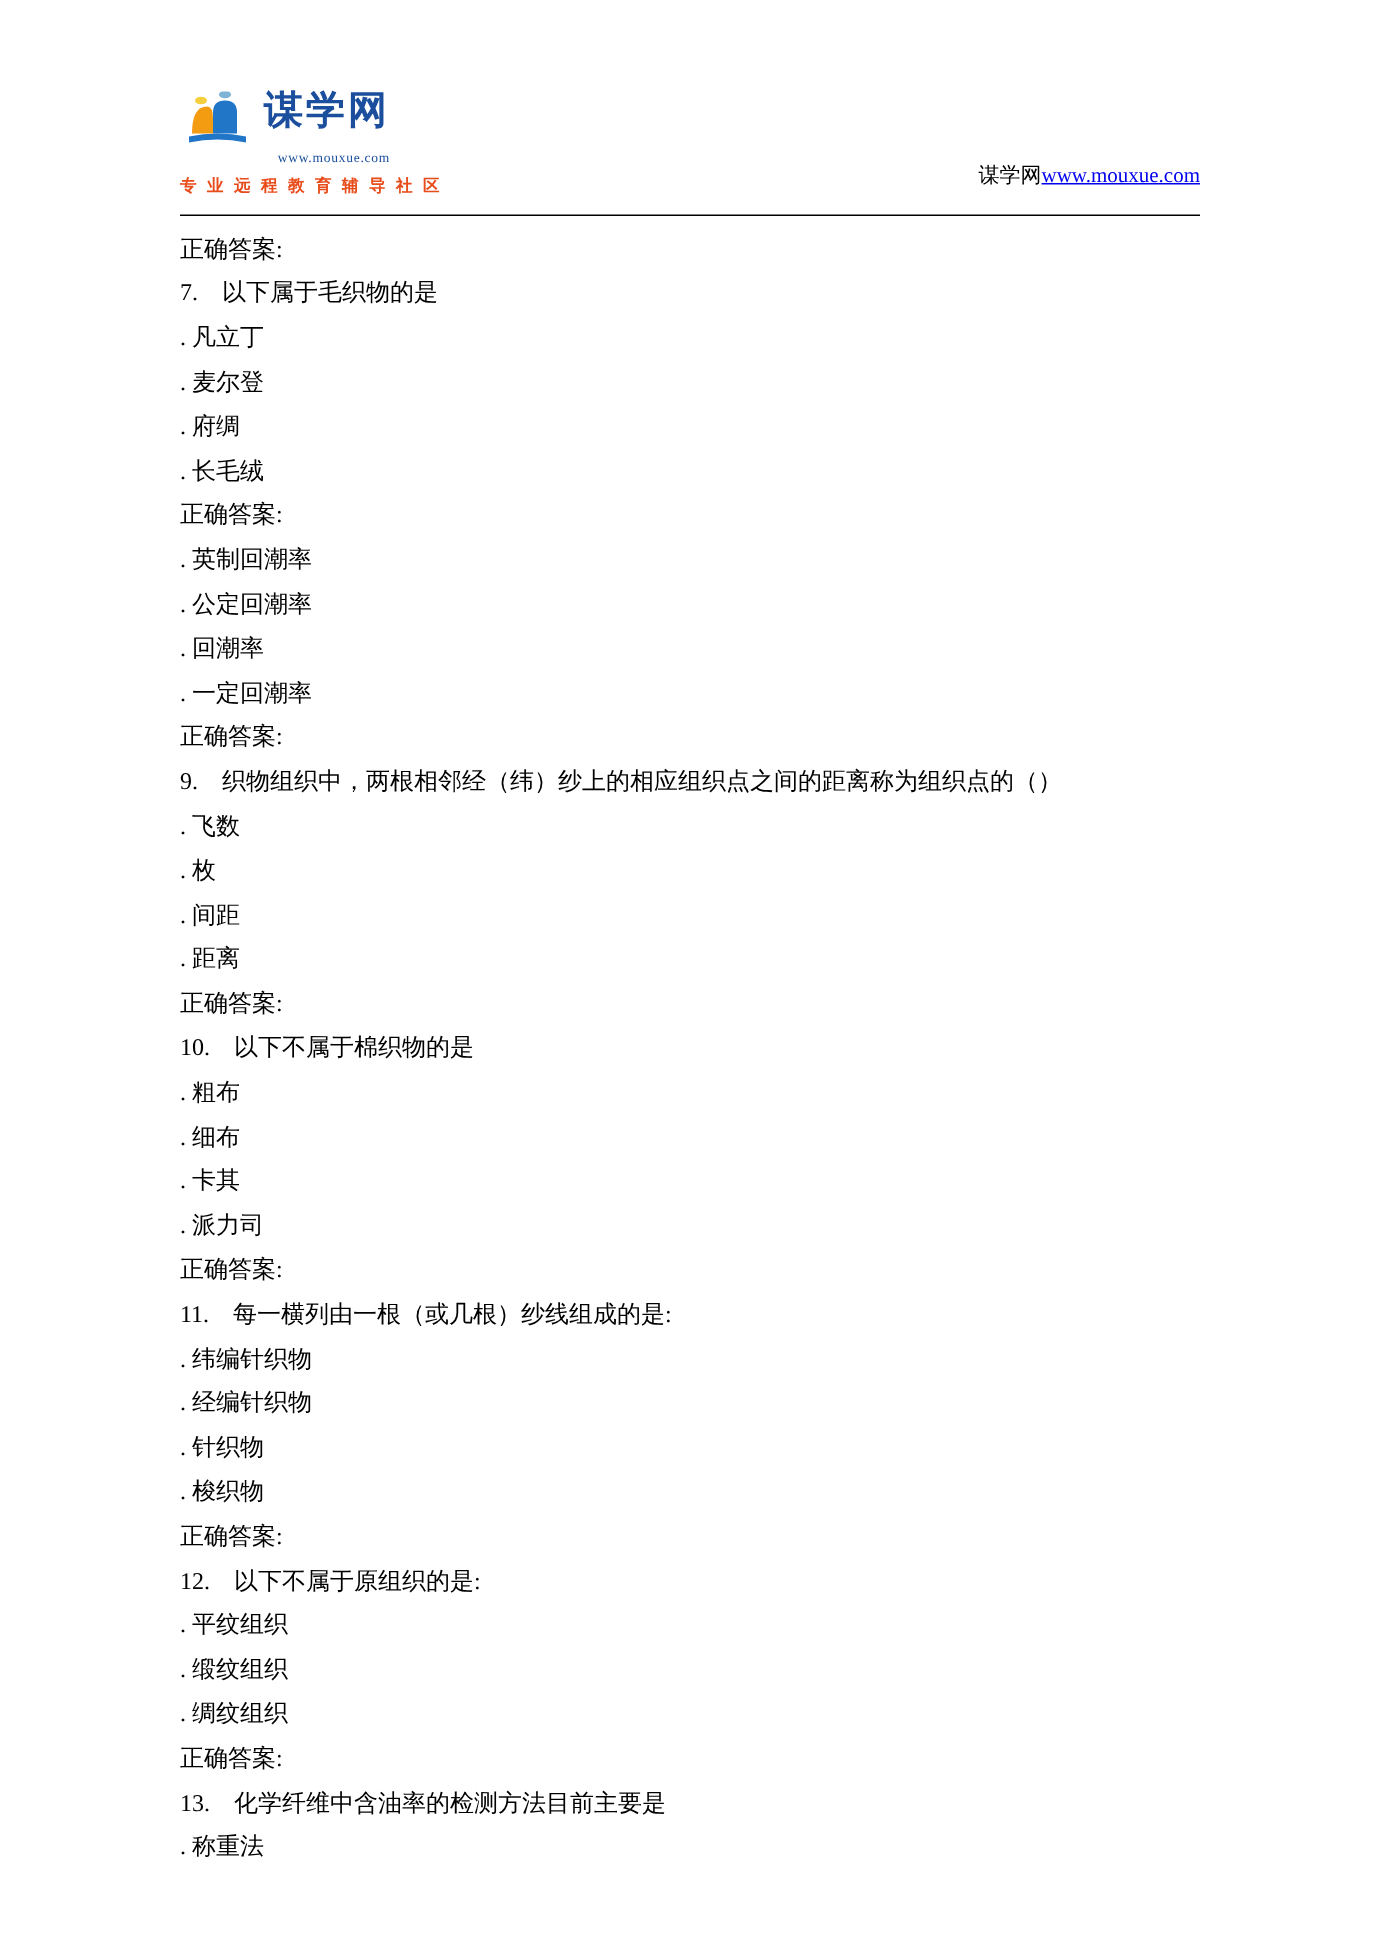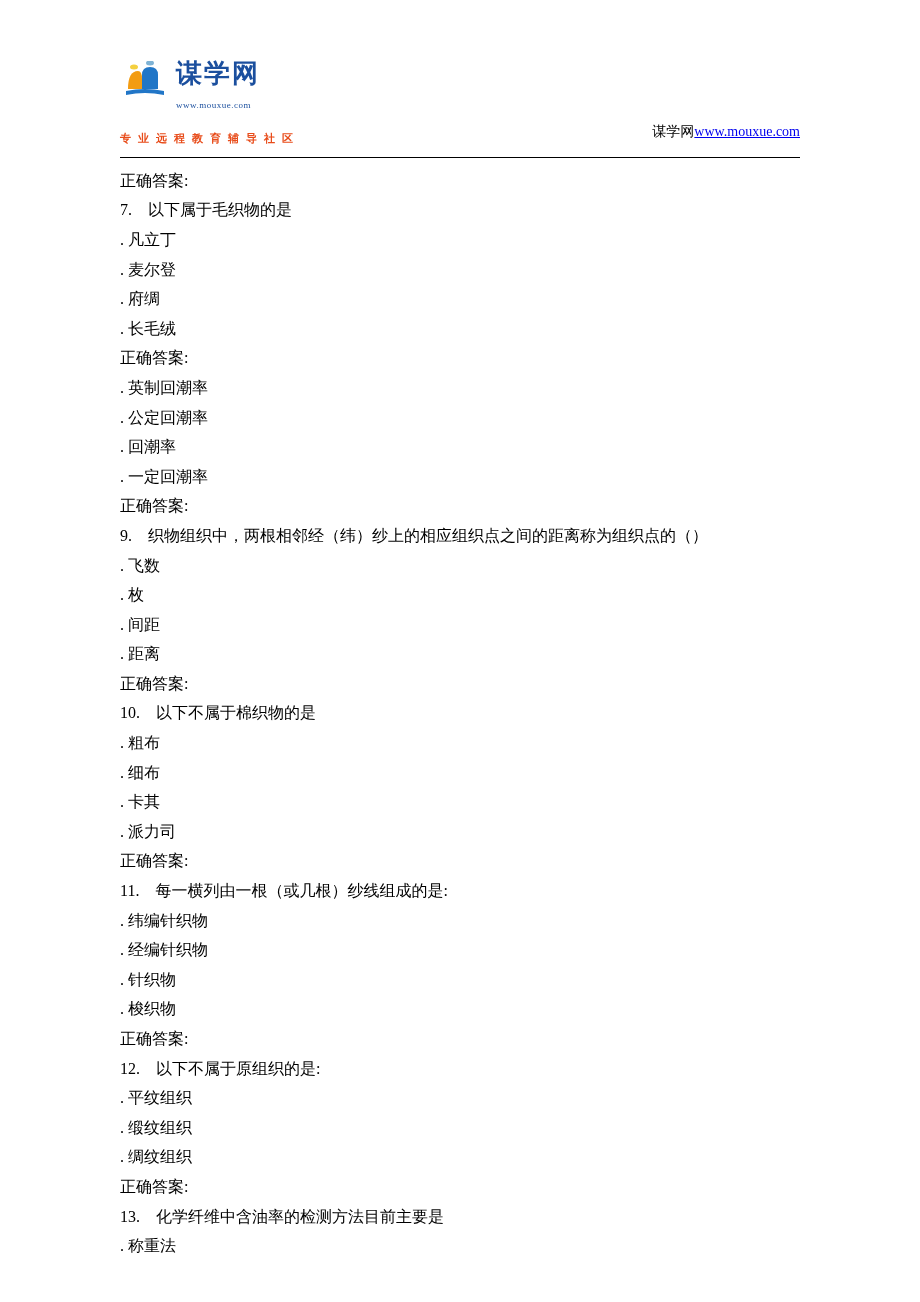--- a/index.html
+++ b/index.html
@@ -14,20 +14,21 @@
       color: #000;
       background: #fff;
       width: 920px;
       padding: 50px 120px 80px 120px;
     }
     .header {
       display: flex;
       justify-content: space-between;
       align-items: flex-end;
       margin-bottom: 8px;
+      text-align: right;
     }
     .logo-container {
       display: flex;
       flex-direction: column;
     }
     .logo-top {
       display: flex;
       align-items: center;
       gap: 6px;
     }
@@ -50,21 +51,21 @@
     .logo-url {
       font-size: 9px;
       color: #1b4f9e;
       letter-spacing: 0.5px;
     }
     .logo-tagline {
       font-family: "Microsoft YaHei", sans-serif;
       font-size: 11px;
       color: #e84c1a;
       letter-spacing: 7px;
-      margin-top: 16px;
+      margin-top: 2px;
       font-weight: bold;
     }
     .header-right {
       font-size: 14px;
       padding-bottom: 5px;
       margin-top: 16px;
     }
     .header-right a {
       color: #0000ee;
       text-decoration: underline;

